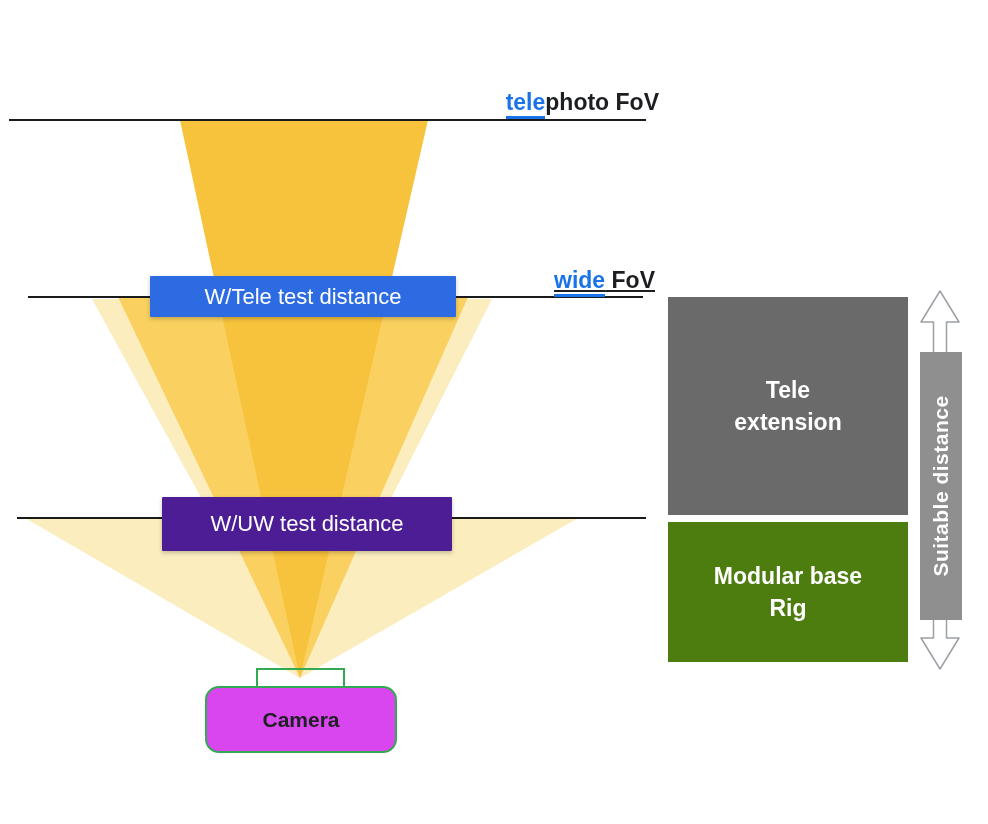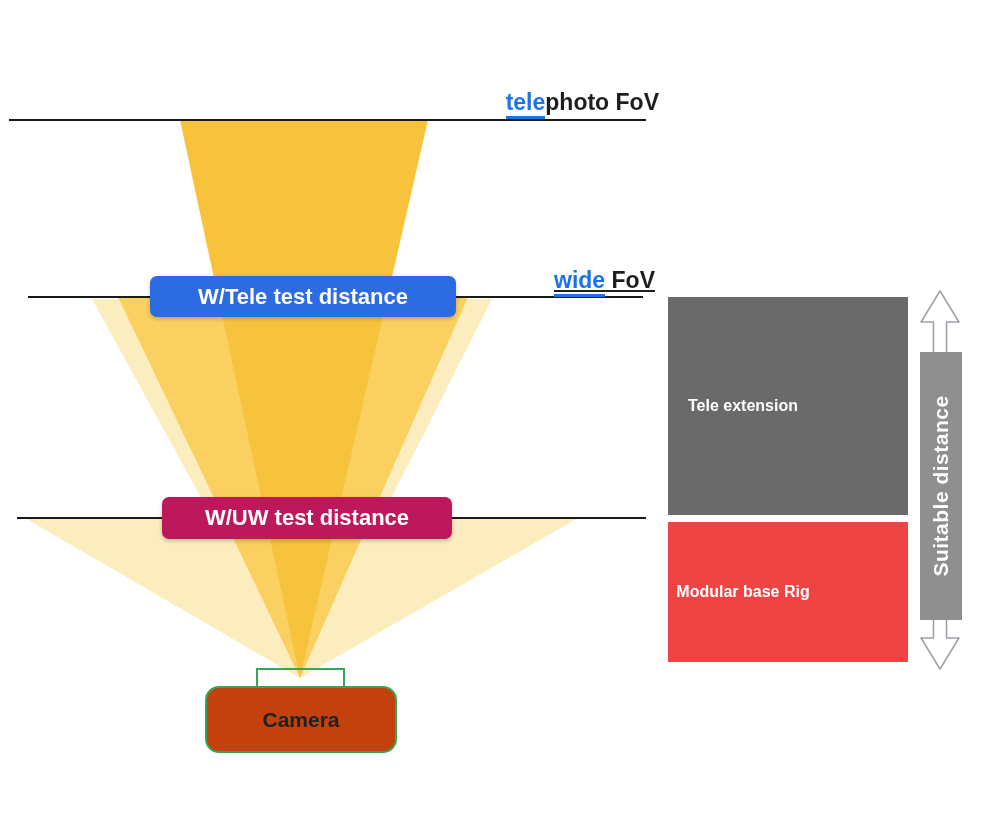--- a/index.html
+++ b/index.html
@@ -8,40 +8,40 @@
   .layer { position: absolute; left: 0; top: 0; }
 
   .fov-label {
     position: absolute; font-size: 23px; font-weight: 700; color: #1c1e21;
     white-space: nowrap; line-height: 26px;
   }
   .fov-label .hl { color: #1A73E8; border-bottom: 3px solid #1A73E8; padding-bottom: 1px; }
 
   .badge {
     position: absolute; display: flex; align-items: center; justify-content: center;
-    color: #ffffff; font-size: 22px; font-weight: 700; border-radius: 7px;
+    color: #ffffff; font-size: 22px; font-weight: 400; border-radius: 1px;
     box-shadow: 0 2px 4px rgba(0,0,0,.22); white-space: nowrap;
   }
   .badge-blue { left: 150px; top: 276px; width: 306px; height: 41px; background: #2D6BE3; }
-  .badge-dark { left: 162px; top: 497px; width: 290px; height: 42px; background: #be185d; }
+  .badge-dark { left: 162px; top: 497px; width: 290px; height: 54px; background: #4c1d95; }
 
   .camera-body {
     position: absolute; left: 205px; top: 686px; width: 192px; height: 67px;
-    background: #c2410c; border: 2px solid #34A853; border-radius: 14px;
+    background: #d946ef; border: 2px solid #34A853; border-radius: 14px;
     display: flex; align-items: center; justify-content: center;
     font-size: 21px; font-weight: 700; color: #202124; box-sizing: border-box;
   }
 
   .rig-box {
     position: absolute; left: 668px; width: 240px;
-    display: flex; align-items: center; justify-content: flex-start;
-    color: #ffffff; font-size: 16px; font-weight: 700;
+    display: flex; align-items: center; justify-content: center;
+    color: #ffffff; font-size: 23px; font-weight: 700;
   }
   .rig-top { top: 297px; height: 218px; background: #6A6A6A; }
-  .rig-bottom { top: 522px; height: 140px; background: #ef4444; }
+  .rig-bottom { top: 522px; height: 140px; background: #4d7c0f; }
   .rig-text { width: 150px; text-align: center; line-height: 1.4; }
 
   .suitable {
     position: absolute; left: 920px; top: 352px; width: 42px; height: 268px;
     background: #8F8F8F; display: flex; align-items: center; justify-content: center;
   }
   .suitable-text {
     transform: rotate(-90deg); white-space: nowrap;
     color: #ffffff; font-size: 21px; font-weight: 700; letter-spacing: .5px;
   }

